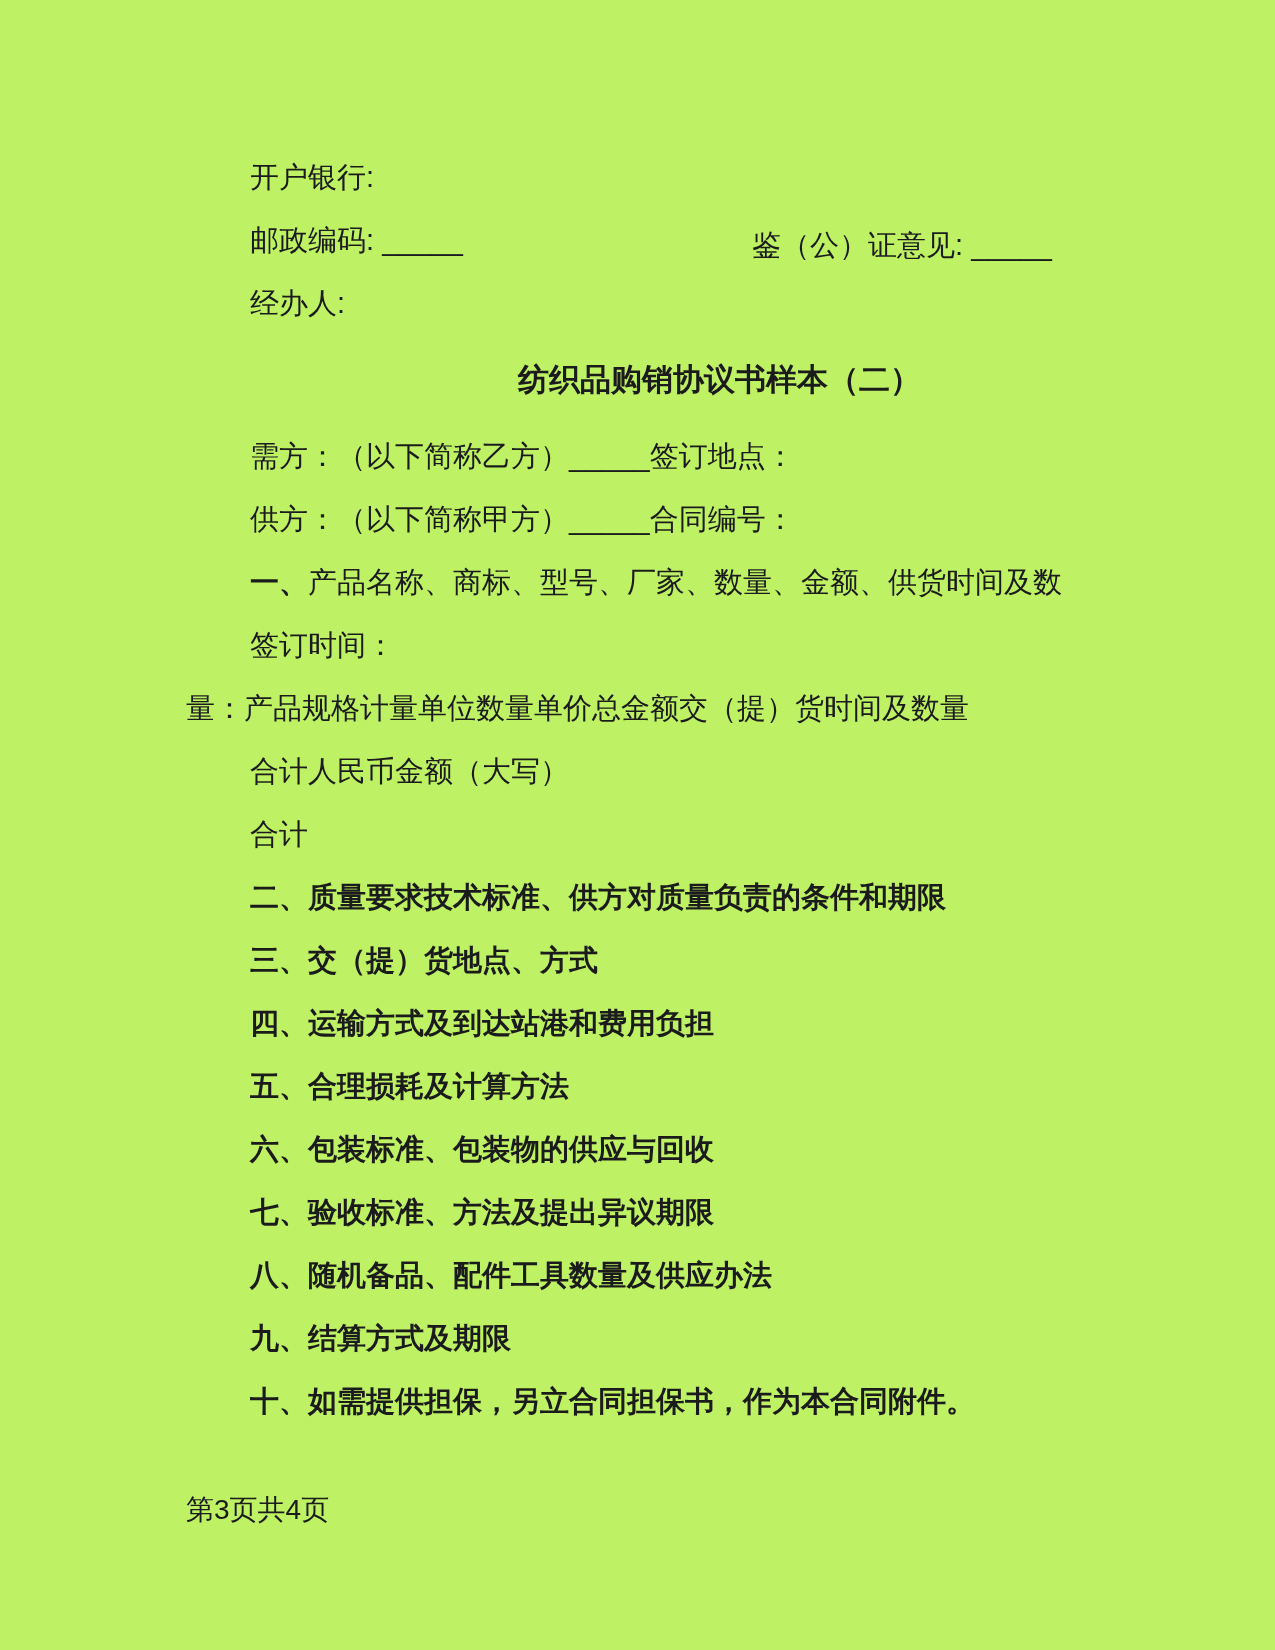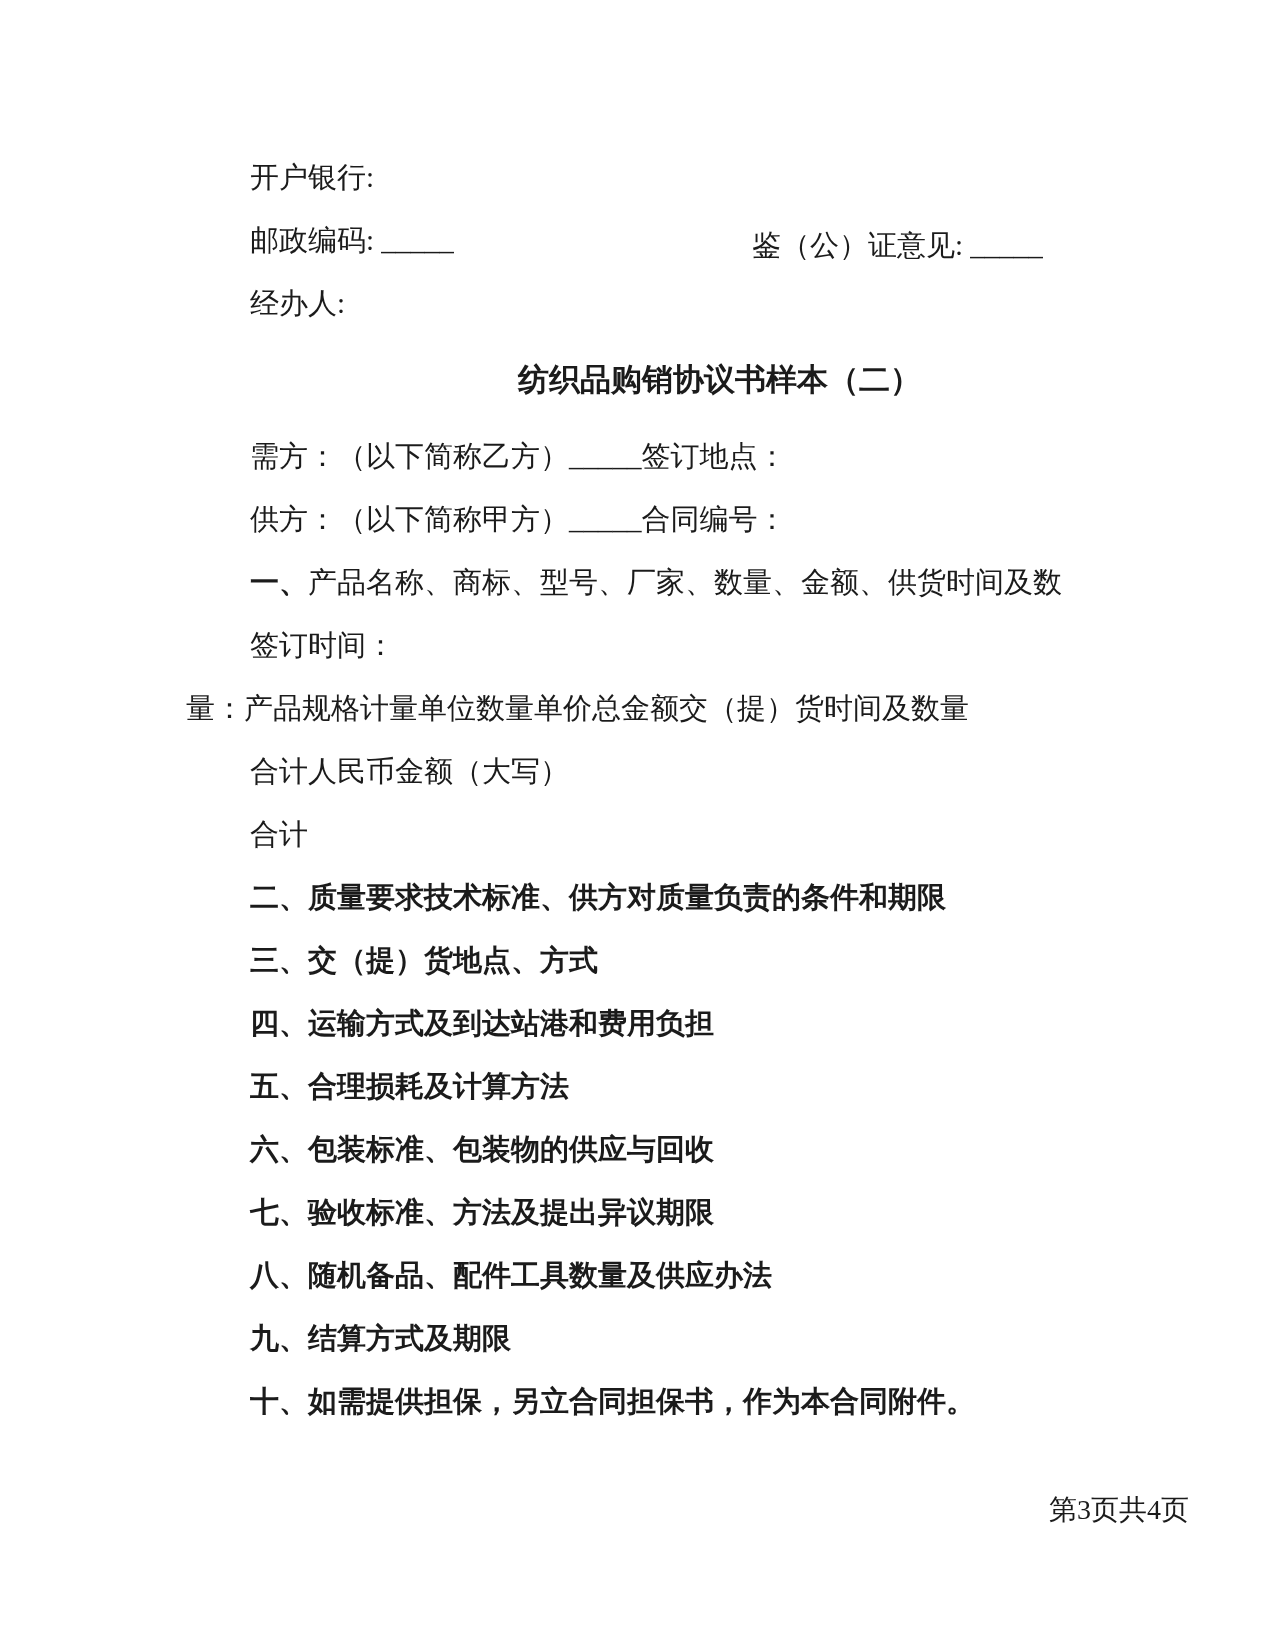--- a/index.html
+++ b/index.html
@@ -5,23 +5,23 @@
   html, body {
     margin: 0;
     padding: 0;
     background: #e8e8e8;
   }
   .page {
     position: relative;
     width: 1275px;
     height: 1650px;
     margin: 0 auto;
-    background: #ffffff;
+    background: #bef264;
     overflow: hidden;
-    font-family: Liberation Serif, serif;
+    font-family: Liberation Sans, sans-serif;
     color: #1b1b1b;
   }
   .content {
     padding: 146px 86px 0 186px;
   }
   .line {
     margin: 0;
     font-size: 29px;
     line-height: 63px;
     white-space: nowrap;
@@ -50,21 +50,21 @@
   .bold {
     font-weight: bold;
   }
   .blank {
     letter-spacing: 0;
   }
   .page-footer {
     margin: 45px 0 0 0;
     font-size: 28px;
     line-height: 63px;
-    text-align: right;
+    text-align: left;
     white-space: nowrap;
   }
 </style>
 </head>
 <body>
 
 <div class="page">
   <div class="content">
 
     <p class="line indent">开户银行:</p>

